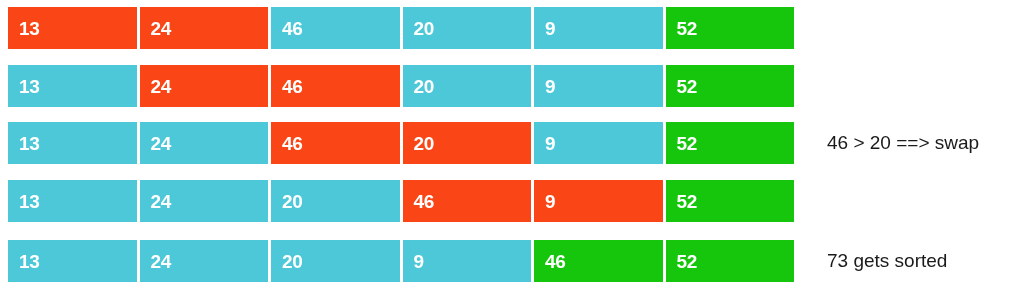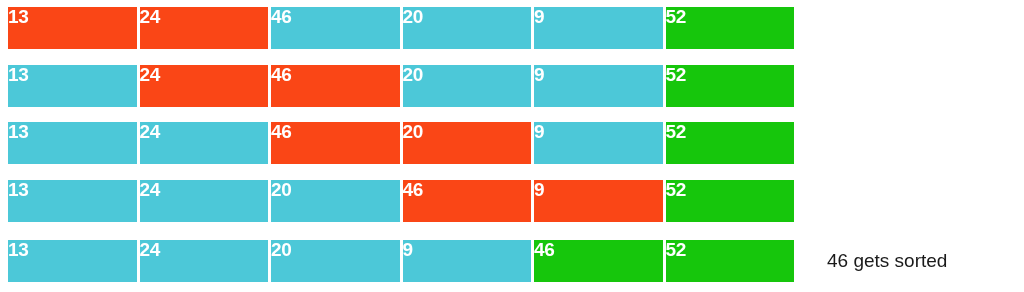--- a/index.html
+++ b/index.html
@@ -29,21 +29,23 @@
     width: 786px;
     height: 42px;
     display: flex;
     gap: 3px;
   }
 
   .cell {
     flex: 1 1 0;
     height: 100%;
     display: flex;
+    align-items: center;
     box-sizing: border-box;
+    padding-left: 11px;
   }
 
   .cell-label {
     color: #ffffff;
     font-size: 19px;
     font-weight: bold;
     line-height: 1;
     letter-spacing: -0.2px;
     font-family: "Liberation Sans", sans-serif;
   }
@@ -118,20 +120,21 @@
       <div class="cell" style="background: rgb(250, 70, 22);">
         <span class="cell-label">20</span>
       </div>
       <div class="cell" style="background: rgb(76, 200, 216);">
         <span class="cell-label">9</span>
       </div>
       <div class="cell" style="background: rgb(22, 198, 12);">
         <span class="cell-label">52</span>
       </div>
     </div>
+    <div class="annotation" style="top: 122px; height: 42px;">46 &gt; 20 ==&gt; swap</div>
     <div class="sort-row" style="top: 180px; height: 42px;">
       <div class="cell" style="background: rgb(76, 200, 216);">
         <span class="cell-label">13</span>
       </div>
       <div class="cell" style="background: rgb(76, 200, 216);">
         <span class="cell-label">24</span>
       </div>
       <div class="cell" style="background: rgb(76, 200, 216);">
         <span class="cell-label">20</span>
       </div>
@@ -158,14 +161,14 @@
       <div class="cell" style="background: rgb(76, 200, 216);">
         <span class="cell-label">9</span>
       </div>
       <div class="cell" style="background: rgb(22, 198, 12);">
         <span class="cell-label">46</span>
       </div>
       <div class="cell" style="background: rgb(22, 198, 12);">
         <span class="cell-label">52</span>
       </div>
     </div>
-    <div class="annotation" style="top: 240px; height: 42px;">46 gets sorted</div>
+    <div class="annotation" style="top: 240px; height: 42px;">73 gets sorted</div>
   </div>
 
 </body></html>

